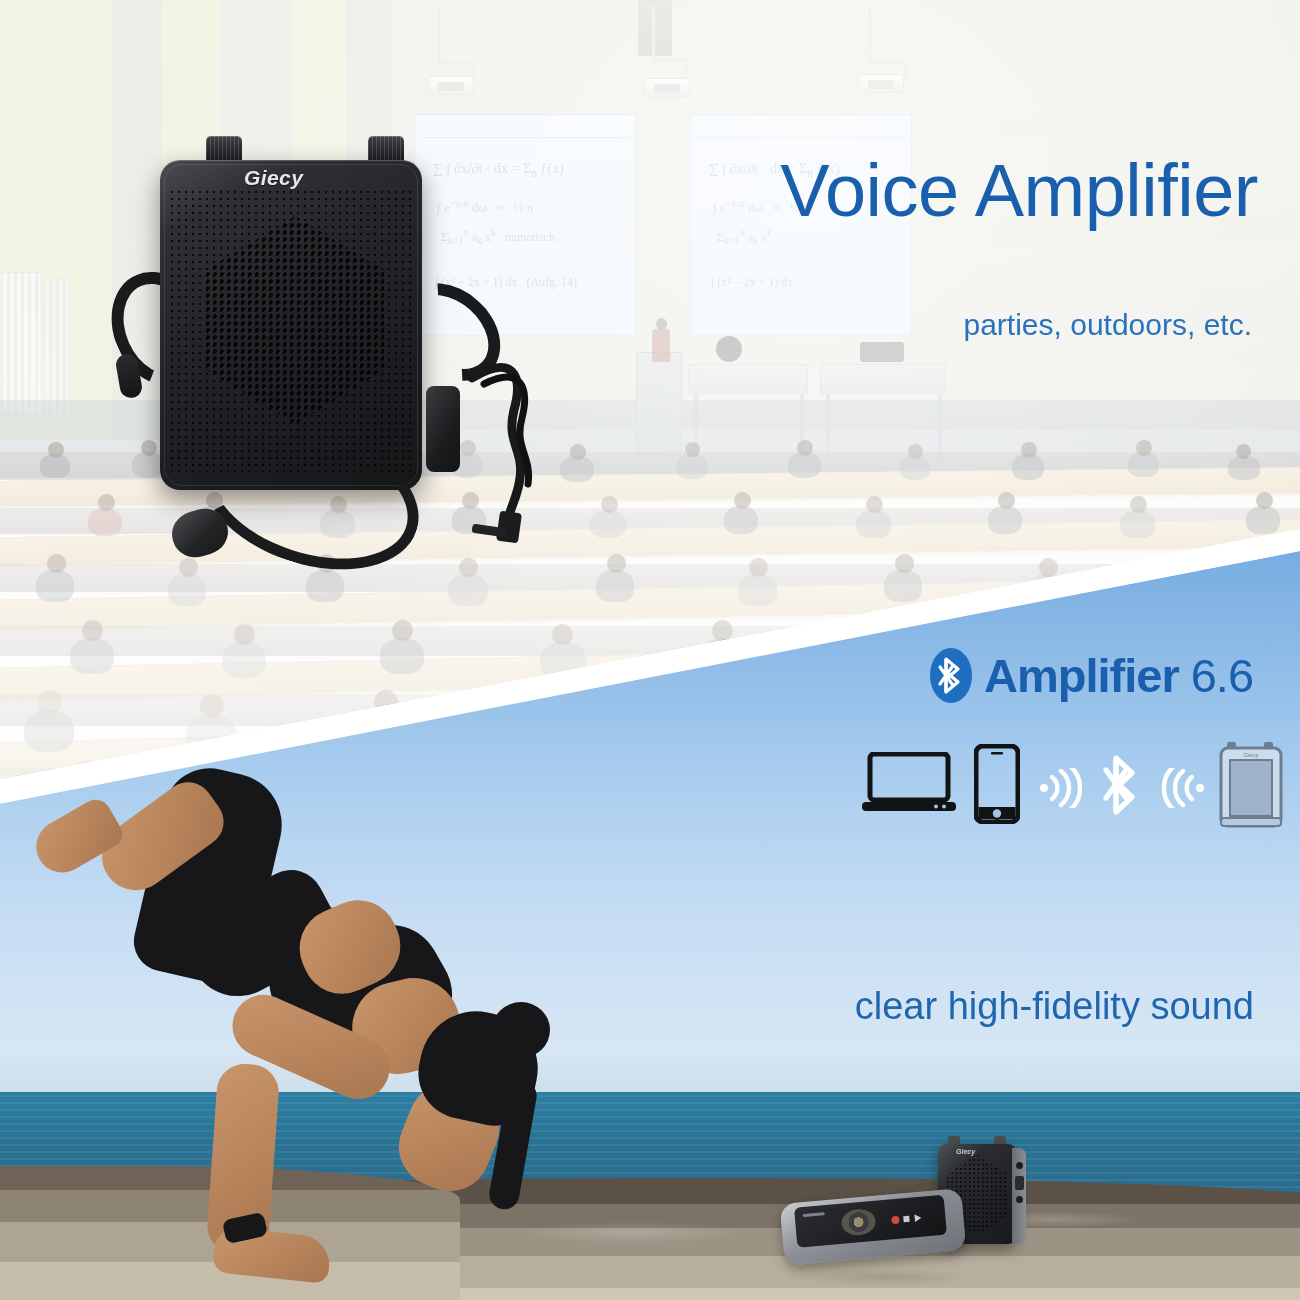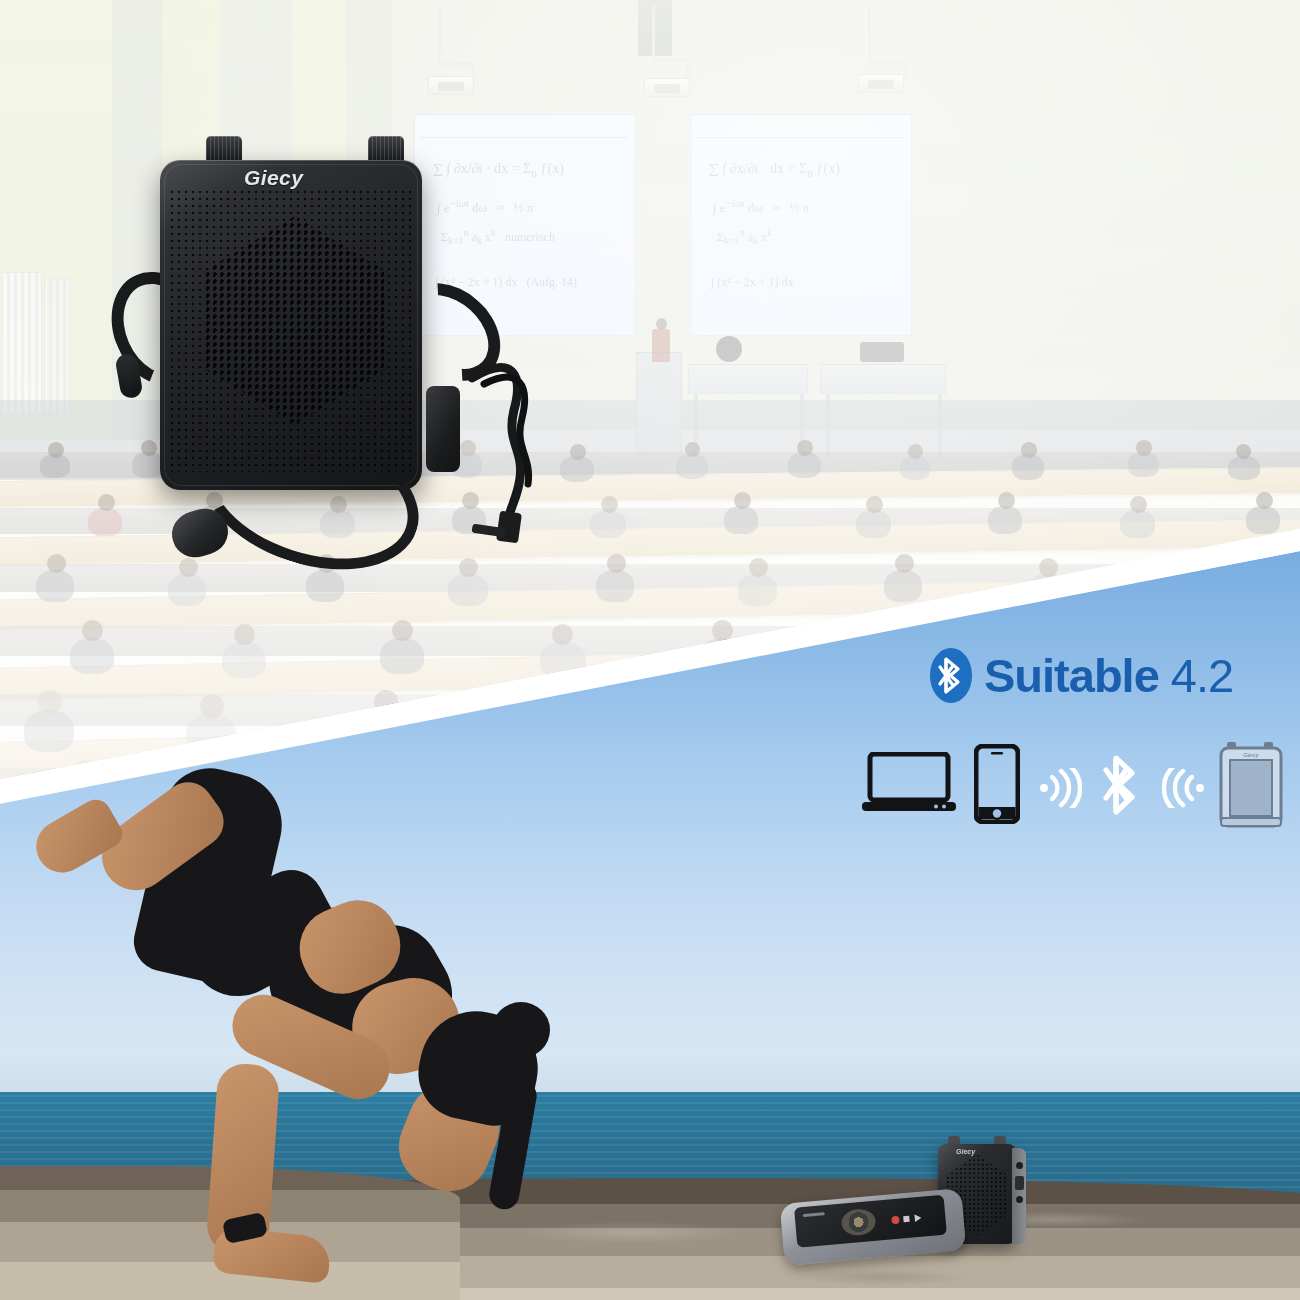--- a/index.html
+++ b/index.html
@@ -534,22 +534,22 @@
 
     <div class="bt-wrap">
       <div class="bt-logo">
         <svg width="42" height="55" viewBox="0 0 42 55" aria-hidden="true">
           <path d="M16 11 L28 21 L16 31 L16 11 Z M16 24 L28 34 L16 44 L16 24 Z" fill="none" stroke="#ffffff" stroke-width="3.2" stroke-linejoin="round"></path>
           <line x1="16" y1="11" x2="16" y2="44" stroke="#ffffff" stroke-width="3.2"></line>
           <line x1="10" y1="19" x2="22" y2="36" stroke="#ffffff" stroke-width="3.2" stroke-linecap="round"></line>
           <line x1="10" y1="36" x2="22" y2="19" stroke="#ffffff" stroke-width="3.2" stroke-linecap="round"></line>
         </svg>
       </div>
-      <div class="bt-word">Suitable</div>
-      <div class="bt-ver">4.2</div>
+      <div class="bt-word">Amplifier</div>
+      <div class="bt-ver">6.6</div>
     </div>
 
     <div class="iconrow">
 
       <span style="position:absolute; left:0; top:12px;">
         <svg width="94" height="64" viewBox="0 0 94 64">
           <rect x="8" y="2" width="78" height="46" rx="4" fill="none" stroke="#111315" stroke-width="5"></rect>
           <rect x="0" y="50" width="94" height="9" rx="4" fill="#111315"></rect>
           <circle cx="74" cy="54.5" r="2" fill="#9fc2e6"></circle>
           <circle cx="82" cy="54.5" r="2" fill="#9fc2e6"></circle>
@@ -632,17 +632,20 @@
 
     <div class="cable-box" style="left:306px; top:258px;"></div>
     <svg style="position:absolute; left:330px; top:216px;" width="120" height="220" aria-hidden="true">
       <path d="M22 34 C 62 10, 74 30, 64 66 C 56 98, 74 106, 70 134 C 67 158, 56 168, 58 186" fill="none" stroke="#17191b" stroke-width="9" stroke-linecap="round"></path>
       <path d="M34 40 C 70 22, 80 42, 72 74 C 64 104, 82 112, 78 140" fill="none" stroke="#101113" stroke-width="7" stroke-linecap="round"></path>
     </svg>
     <div class="jack" style="left:378px; top:384px; transform:rotate(8deg);"></div>
     <div style="position:absolute; left:352px; top:398px; width:34px; height:9px; border-radius:3px; background:#202224; transform:rotate(8deg);"></div>
   </div>
 
+  <div class="t-title">Voice Amplifier</div>
   <div class="t-sub2">
+    <div>parties, outdoors, etc.</div>
   </div>
 
+  <div class="t-sub3">clear high-fidelity sound</div>
 
 </div>
 
 </body></html>

